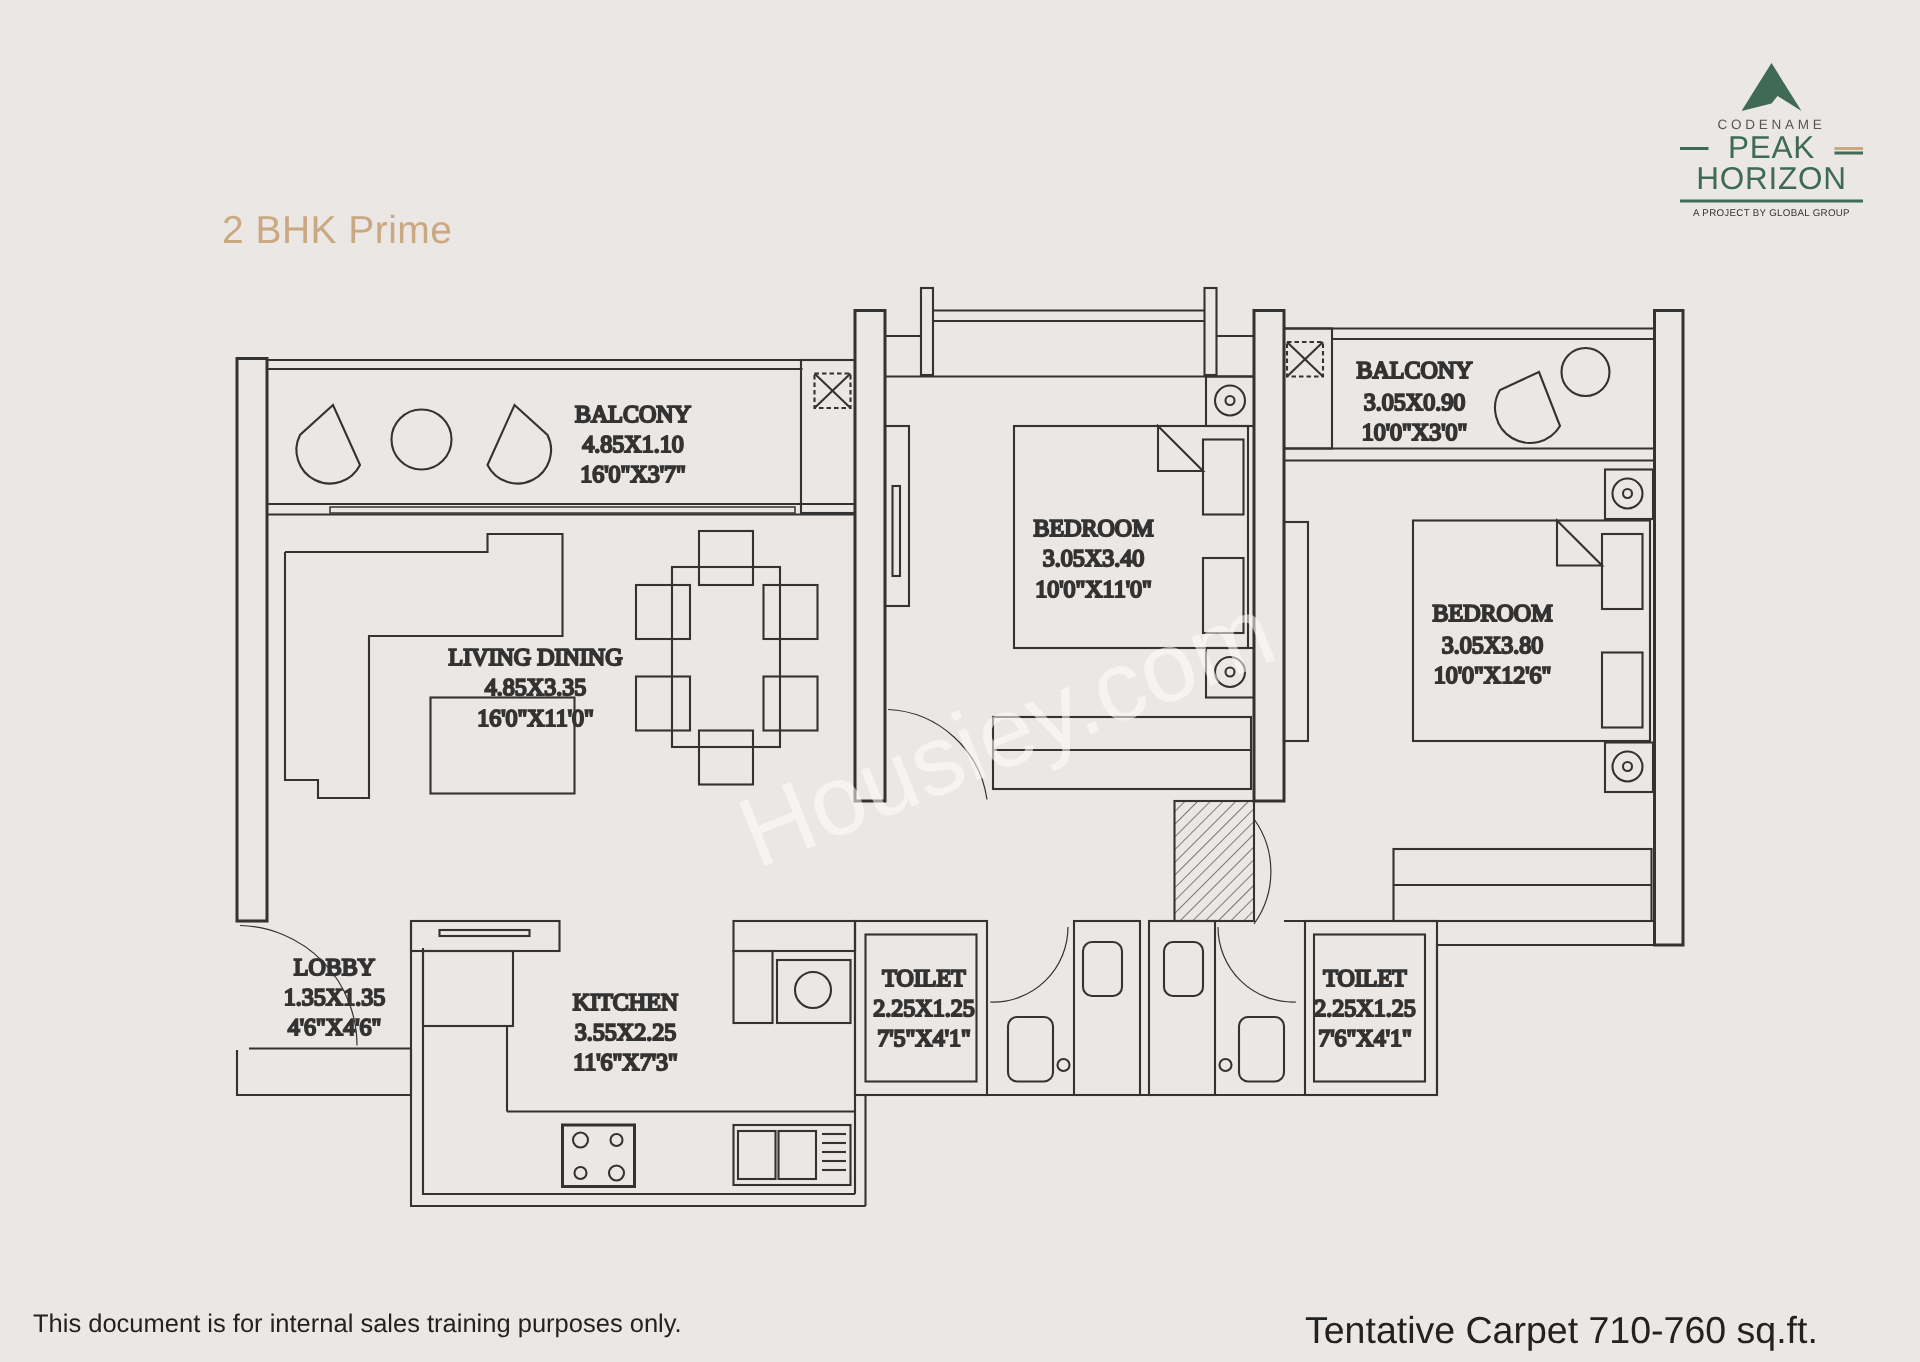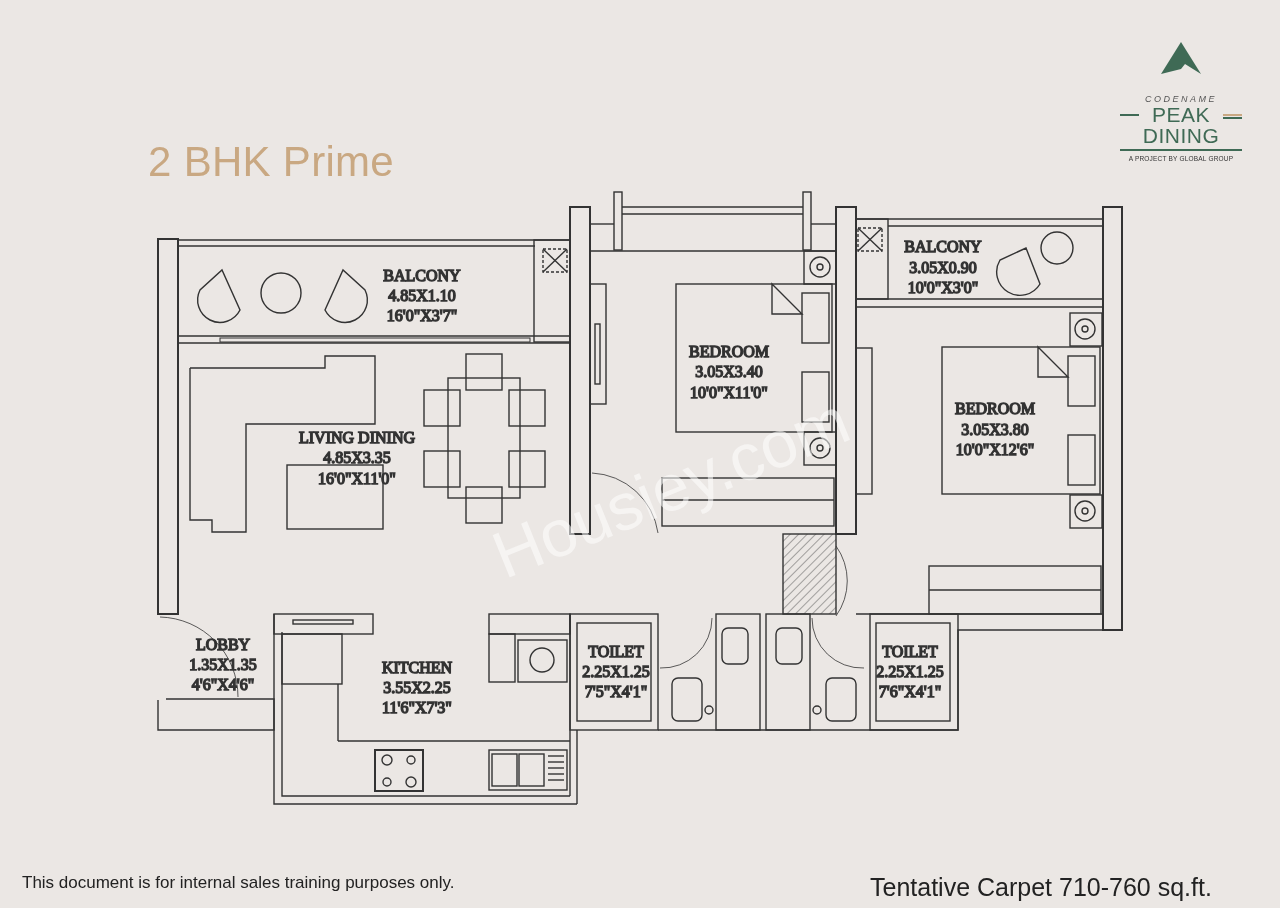--- a/index.html
+++ b/index.html
@@ -1,20 +1,20 @@
 <!DOCTYPE html>
 <html><head>
 <meta charset="utf-8">
 <style>
   html,body{margin:0;padding:0;}
   body{width:1280px;height:908px;background:#ebe7e4;position:relative;overflow:hidden;font-family:"Liberation Sans",sans-serif;}
-  .title{position:absolute;left:148px;top:138px;font-size:42px;color:#c9a882;font-family:"Liberation Sans",sans-serif;letter-spacing:0.3px;}
+  .title{position:absolute;left:148px;top:138px;font-size:26px;color:#c9a882;font-family:"Liberation Sans",sans-serif;letter-spacing:0.3px;}
   .logo{position:absolute;left:1120px;top:42px;width:122px;text-align:center;color:#3f6a55;}
   .logo .mtn{width:40px;height:32px;margin:0 auto;}
-  .logo .code{font-size:9px;letter-spacing:2.5px;color:#555;margin-top:20px;font-family:"Liberation Sans",sans-serif;font-style:italic;}
+  .logo .code{font-size:9px;letter-spacing:2.5px;color:#555;margin-top:4px;font-family:"Liberation Sans",sans-serif;}
   .logo .peak{font-size:21px;line-height:21px;letter-spacing:0.5px;display:flex;align-items:center;justify-content:center;gap:13px;}
   .logo .peak .dash{display:inline-block;width:22px;height:2px;background:#3f6a55;}
   .logo .peak .dash.gold{background:#c9a882;box-shadow:0 3px 0 #3f6a55;}
   .logo .hor{font-size:21px;line-height:22px;letter-spacing:0.5px;border-bottom:2px solid #3f6a55;padding-bottom:2px;}
   .logo .sub{font-size:6.5px;color:#333;margin-top:4px;letter-spacing:0.2px;}
   .plan{position:absolute;left:0;top:0;}
   .carpet{position:absolute;left:870px;top:873px;font-size:25px;color:#222;}
   .disc{position:absolute;left:22px;top:873px;font-size:17px;color:#222;}
   .lbl{font-family:"Liberation Serif",serif;font-size:16px;fill:#222;text-anchor:middle;}
   .wm{font-family:"Liberation Sans",sans-serif;font-size:66px;fill:#ffffff;opacity:0.55;}
@@ -29,21 +29,21 @@
     <svg width="40" height="32" viewBox="0 0 40 32">
         <polygon points="20,0 40,32 24,22 20,27 0,32" fill="#3f6a55"></polygon>
       </svg>
   </div>
   <div class="code">CODENAME</div>
   <div class="peak">
     <span class="dash"></span>
     <span>PEAK</span>
     <span class="dash gold"></span>
   </div>
-  <div class="hor">DINING</div>
+  <div class="hor">HORIZON</div>
   <div class="sub">A PROJECT BY GLOBAL GROUP</div>
 </div>
 
 <svg class="plan" width="1280" height="908" viewBox="0 0 1280 908" fill="none" stroke="#333" stroke-width="1.4">
 
   <rect x="158" y="239" width="20" height="375" fill="#ebe7e4" stroke-width="2"></rect>
 
   <g>
     <line x1="178" y1="240" x2="570" y2="240"></line>
     <line x1="178" y1="246" x2="535" y2="246"></line>

